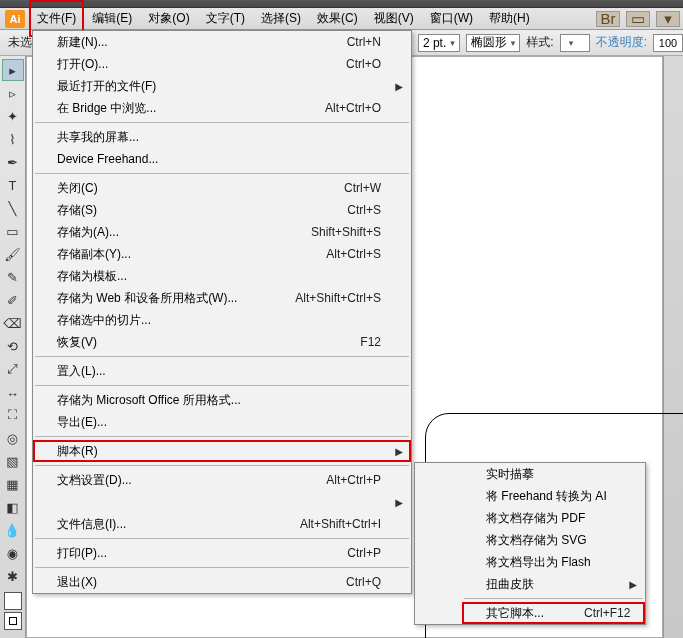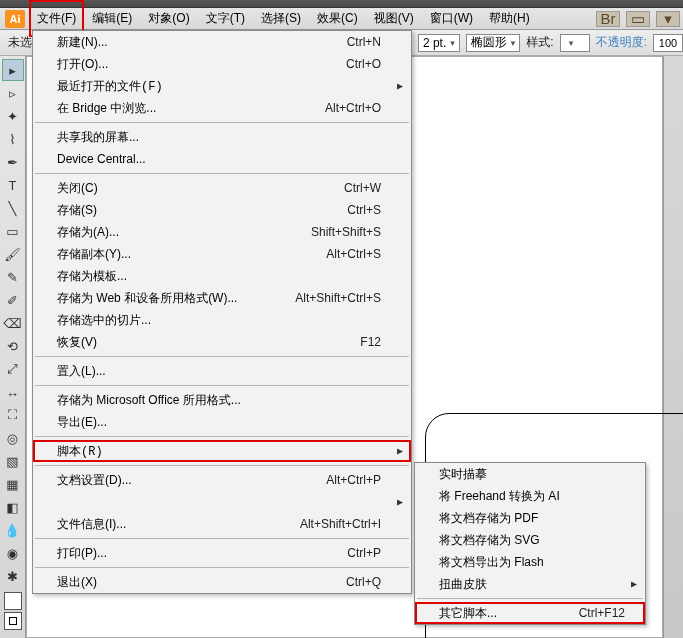--- a/index.html
+++ b/index.html
@@ -27,25 +27,25 @@
   .sw{width:18px;height:18px;border:1px solid #555;}
   .sw.fill{background:#fff;}
   .sw.stroke{background:#fff;position:relative;}
   .sw.stroke::after{content:"";position:absolute;inset:4px;border:1px solid #000;}
   
   .menu { position:absolute; background:#f2f2f2; border:1px solid #8a8a8a; box-shadow:2px 2px 4px rgba(0,0,0,.25); z-index:10; }
   .menu-row{display:flex;align-items:center;height:22px;padding:0 30px 0 24px;white-space:nowrap;cursor:default;}
   .menu-row .mlabel{flex:1;padding-right:40px;}
   .menu-row .short{color:#222;}
   .menu-row .arrow{position:absolute;right:8px;font-size:10px;color:#333;}
-  .menu-row.has-sub{position:relative;font-family:Liberation Mono, monospace;}
+  .menu-row.has-sub{position:relative;}
   .menu-sep{height:1px;background:#b5b5b5;margin:3px 2px;}
   .menu-row.hl{outline:2px solid #d00;outline-offset:-2px;}
   #menu-file{left:32px;top:30px;width:380px;}
-  #menu-script{left:414px;top:462px;width:232px;}
+  #menu-script{left:414px;top:462px;width:232px;padding-left:47px;}
   #menu-script .menu-row{padding-right:20px;}
   
   .shape{position:absolute;left:398px;top:356px;width:260px;height:240px;border:1px solid #000;border-radius:24px 0 0 0;}
 </style>
 </head>
 <body>
 
 <div class="titlebar"></div>
 
 <div class="menubar">
@@ -134,21 +134,21 @@
     </div>
     <div class="menu-row">
       <span class="mlabel">在 Bridge 中浏览...</span>
       <span class="short">Alt+Ctrl+O</span>
     </div>
     <div class="menu-sep"></div>
     <div class="menu-row">
       <span class="mlabel">共享我的屏幕...</span>
     </div>
     <div class="menu-row">
-      <span class="mlabel">Device Central...</span>
+      <span class="mlabel">Device Freehand...</span>
     </div>
     <div class="menu-sep"></div>
     <div class="menu-row">
       <span class="mlabel">关闭(C)</span>
       <span class="short">Ctrl+W</span>
     </div>
     <div class="menu-row">
       <span class="mlabel">存储(S)</span>
       <span class="short">Ctrl+S</span>
     </div>

